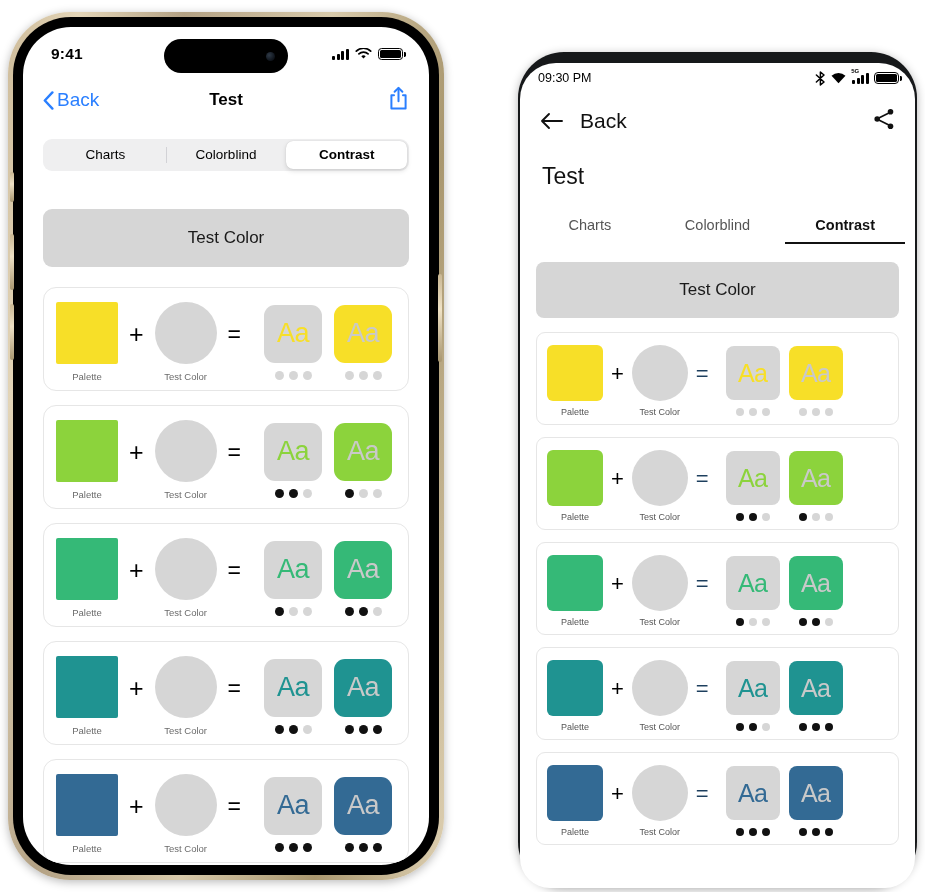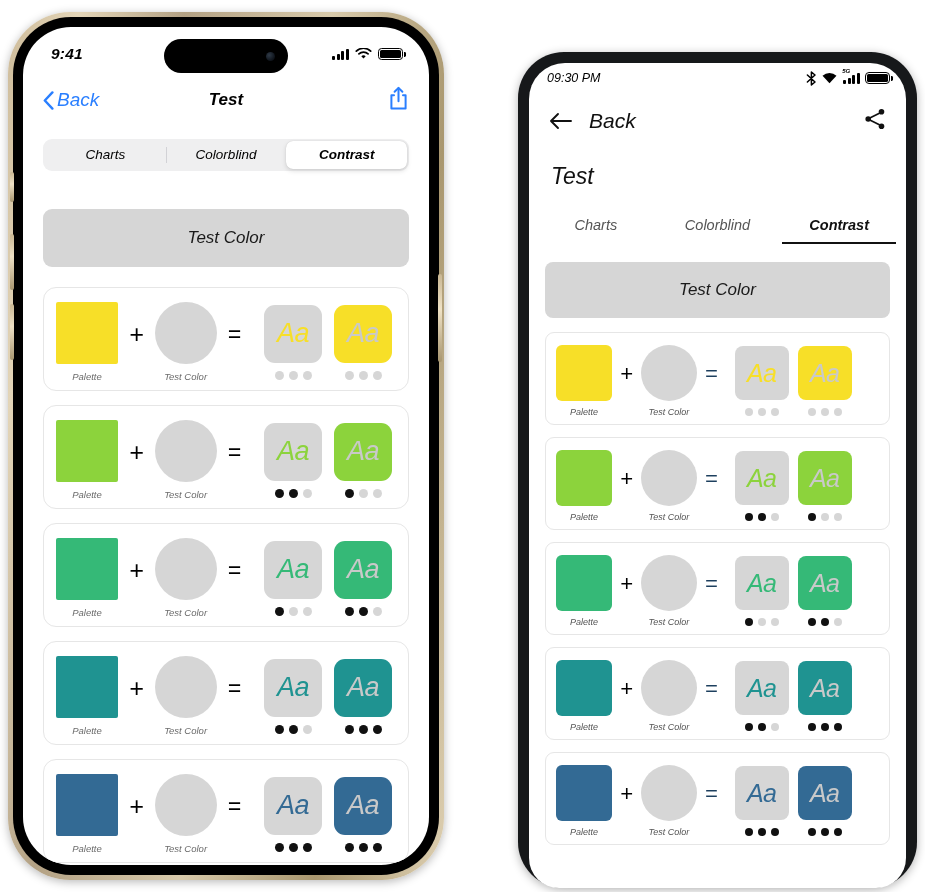--- a/index.html
+++ b/index.html
@@ -2,21 +2,21 @@
 <html><head>
 <meta charset="utf-8">
 <style>
   * { box-sizing: border-box; margin: 0; padding: 0; }
   html, body {
     width: 925px; height: 892px;
     background: #ffffff;
     font-family: "Liberation Sans", sans-serif;
     overflow: hidden;
   }
-  #stage { position: relative; width: 925px; height: 892px; font-style: italic; }
+  #stage { position: relative; width: 925px; height: 892px; }
 
   
   #iphone-device {
     position: absolute; left: 8px; top: 12px;
     width: 436px; height: 868px;
     border-radius: 62px;
     background: linear-gradient(100deg,#cdbb9a 0%,#e3d5b8 12%,#b3a184 30%,#d8caab 55%,#a9976f 78%,#ded0b2 100%);
     padding: 5px;
     box-shadow: 0 2px 10px rgba(0,0,0,0.28);
   }
@@ -122,21 +122,21 @@
   .dots { display: flex; gap: 5px; margin-top: 8px; justify-content: center; }
   .dot { width: 9px; height: 9px; border-radius: 50%; background: #d6d6d6; }
   .dot.on { background: #111; }
 
   
   #android-device {
     position: absolute; left: 518px; top: 52px;
     width: 399px; height: 836px;
     border-radius: 46px;
     background: #16181a;
-    padding: 11px 11px 0;
+    padding: 11px 2px 0;
     box-shadow: 0 2px 10px rgba(0,0,0,0.3);
   }
   #android-screen {
     position: relative; width: 100%; height: 100%;
     border-radius: 36px 36px 30px 30px;
     background: #fff; overflow: hidden;
   }
   .and-status {
     height: 30px; display: flex; align-items: center; justify-content: space-between;
     padding: 0 16px 0 18px; font-size: 12.5px; color: #000;

